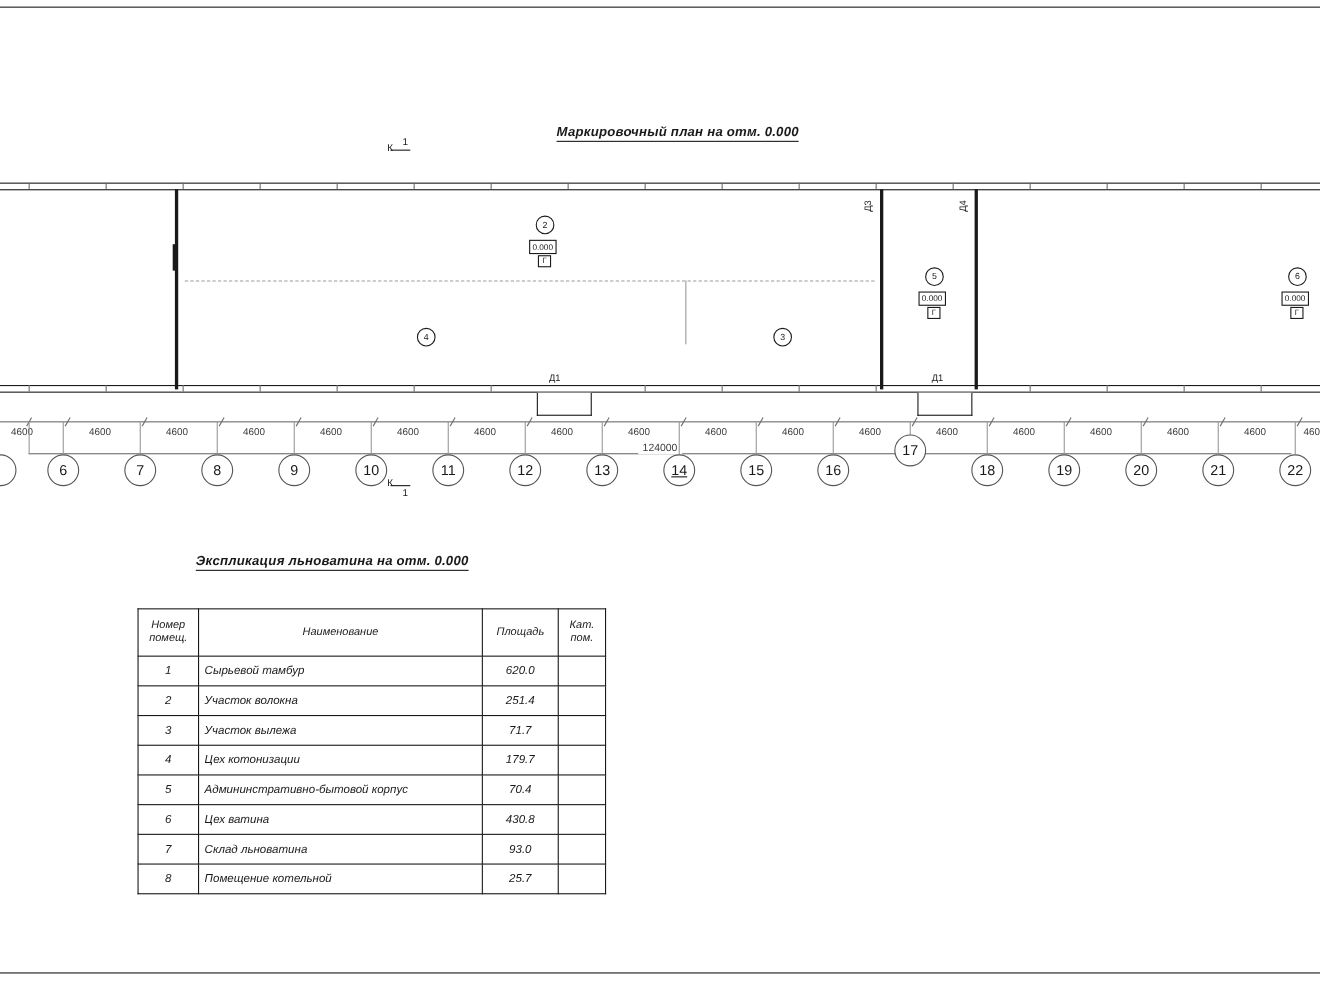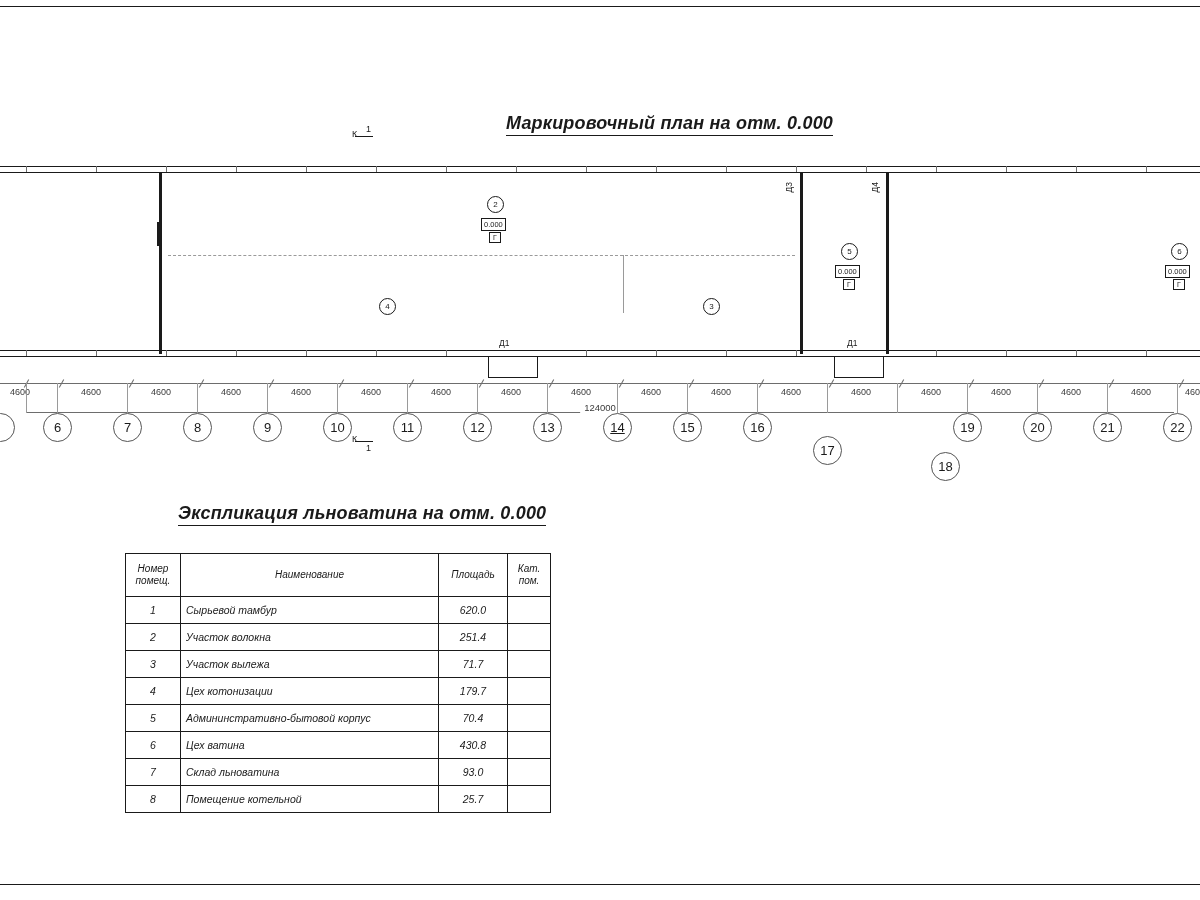--- a/index.html
+++ b/index.html
@@ -26,21 +26,21 @@
 
   
   #frame-top-line { top: 6px; left: 0; width: 1200px; background: #1a1a1a; }
   #frame-bottom-line { top: 884px; left: 0; width: 1200px; background: #1a1a1a; }
 
   
   .plan-title {
     position: absolute;
     font-style: italic;
     font-weight: bold;
-    font-size: 18px;
+    font-size: 12px;
     letter-spacing: .2px;
     border-bottom: 1px solid #1a1a1a;
     padding-bottom: 1px;
     white-space: nowrap;
   }
   #plan-title { top: 113px; left: 506px; }
   #explication-title { top: 503px; left: 178px; }
 
   
   #wall-top-outer { top: 166px; left: 0; width: 1200px; }
@@ -351,24 +351,24 @@
 <div class="axis-stem" style="top:383px; left:617px; height:30px;"></div>
 <div class="axis-bubble" style="top:413px; left:603px;text-decoration:underline;">14</div>
 
 <div class="axis-stem" style="top:383px; left:687px; height:30px;"></div>
 <div class="axis-bubble" style="top:413px; left:673px;">15</div>
 
 <div class="axis-stem" style="top:383px; left:757px; height:30px;"></div>
 <div class="axis-bubble" style="top:413px; left:743px;">16</div>
 
 <div class="axis-stem" style="top:383px; left:827px; height:30px;"></div>
-<div class="axis-bubble" style="top:436px; left:813px;">17</div>
+<div class="axis-bubble" style="top:395px; left:813px;">17</div>
 
 <div class="axis-stem" style="top:383px; left:897px; height:30px;"></div>
-<div class="axis-bubble" style="top:413px; left:931px;margin-top:39px;">18</div>
+<div class="axis-bubble" style="top:413px; left:883px;">18</div>
 
 <div class="axis-stem" style="top:383px; left:967px; height:30px;"></div>
 <div class="axis-bubble" style="top:413px; left:953px;">19</div>
 
 <div class="axis-stem" style="top:383px; left:1037px; height:30px;"></div>
 <div class="axis-bubble" style="top:413px; left:1023px;">20</div>
 
 <div class="axis-stem" style="top:383px; left:1107px; height:30px;"></div>
 <div class="axis-bubble" style="top:413px; left:1093px;">21</div>
 

